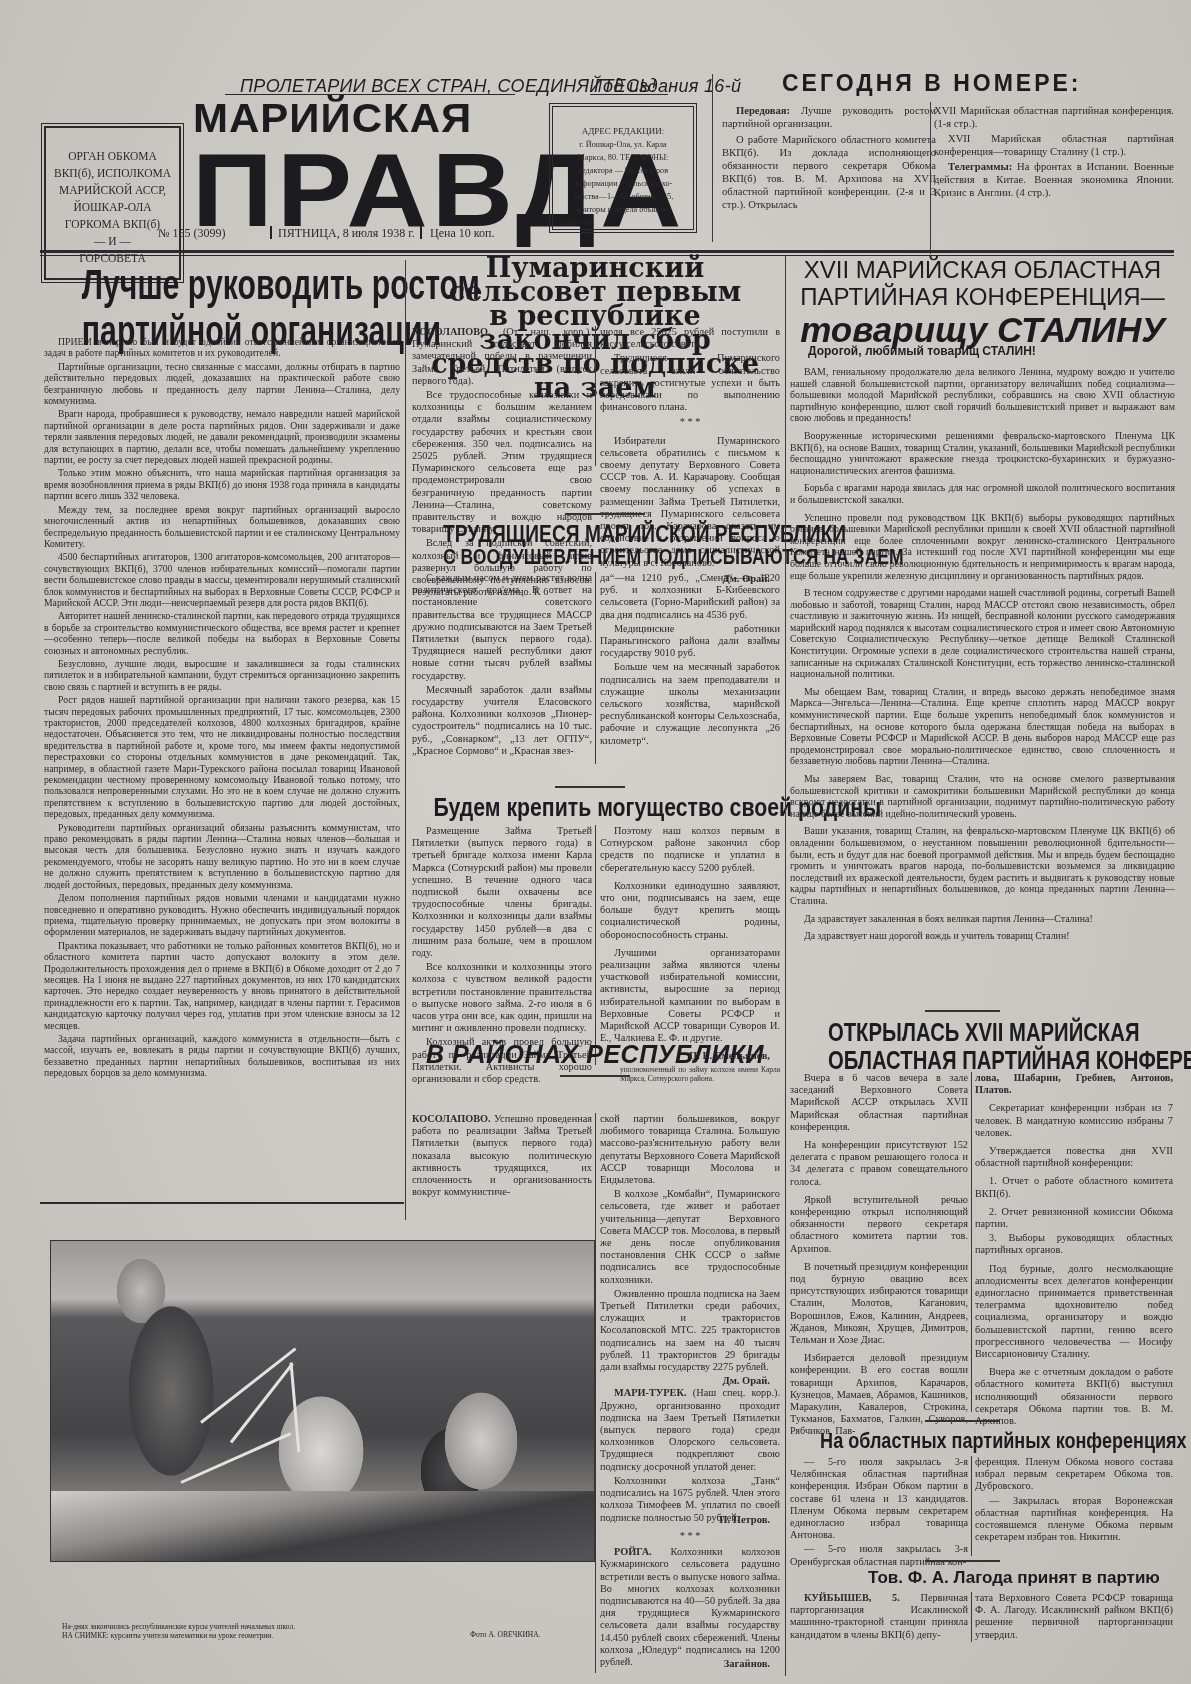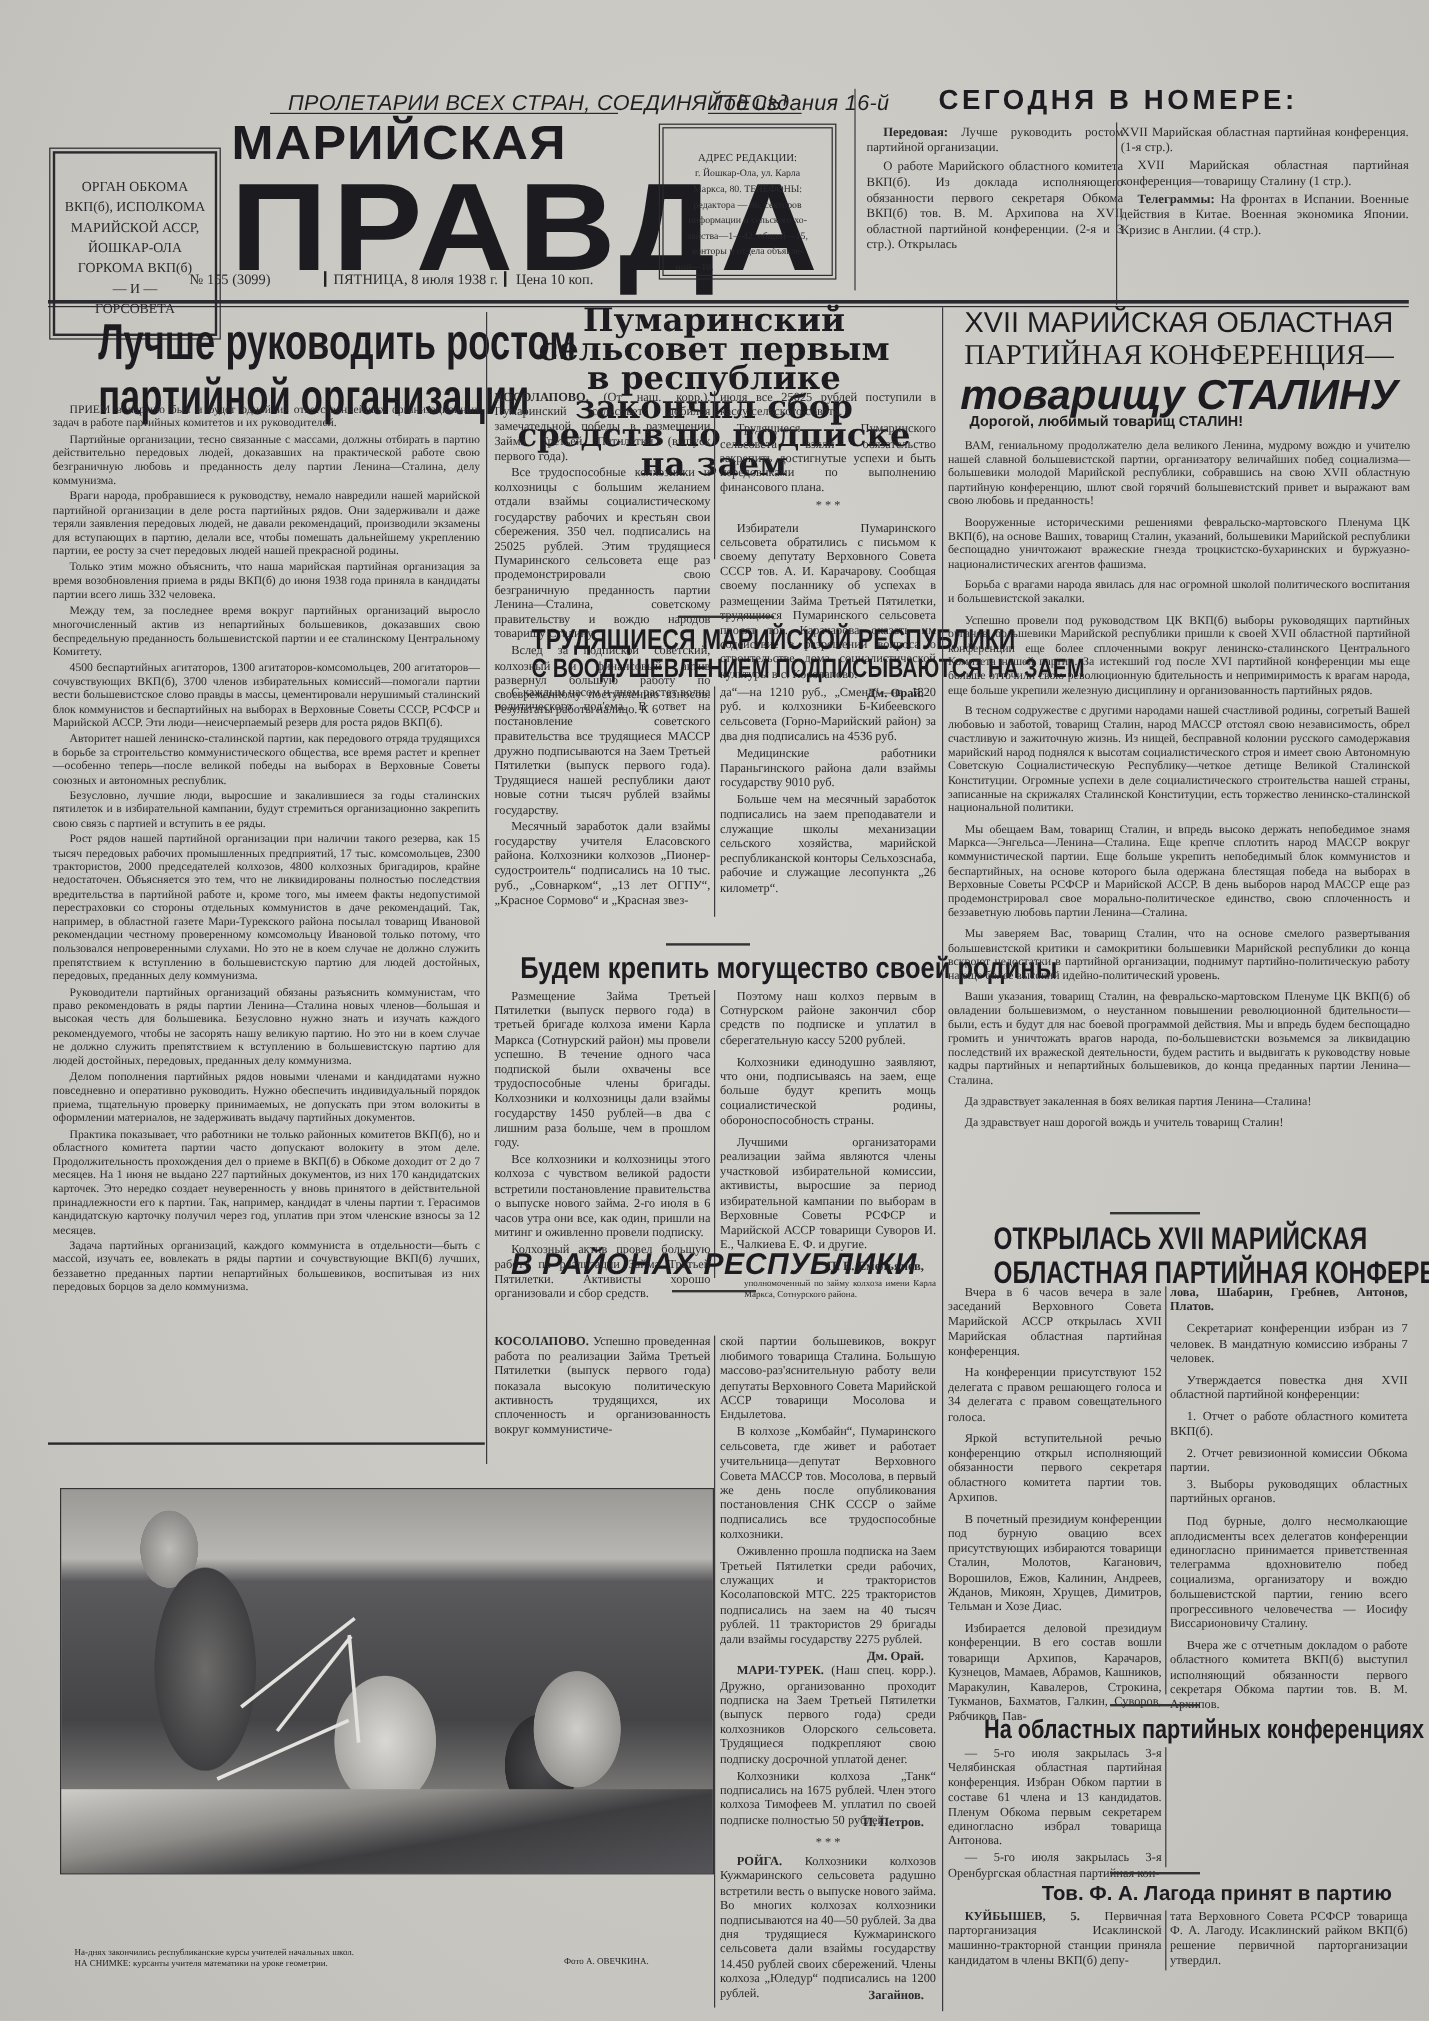--- a/index.html
+++ b/index.html
@@ -225,21 +225,21 @@
     <div class="sig" style="margin-top:-12px;">П. Петров.</div>
     <div style="text-align:center;margin:4px 0;">* * *</div>
     <p><span class="bold">РОЙГА.</span><span> Колхозники колхозов Кужмаринского сельсовета радушно встретили весть о выпуске нового займа. Во многих колхозах колхозники подписываются на 40—50 рублей. За два дня трудящиеся Кужмаринского сельсовета дали взаймы государству 14.450 рублей своих сбережений. Члены колхоза „Юледур“ подписались на 1200 рублей.</span></p>
     <div class="sig" style="margin-top:-12px;">Загайнов.</div>
   </div>
 
   <div class="vrule" style="left:785px;top:256px;height:1420px;"></div>
 
   <div class="abs hl-sans" style="left:790px;top:256px;width:385px;">
     <div style="font-size:24px;line-height:27px;">XVII МАРИЙСКАЯ ОБЛАСТНАЯ</div>
-    <div style="font-size:24px;line-height:27px;font-family:Liberation Serif, serif;">ПАРТИЙНАЯ КОНФЕРЕНЦИЯ—</div>
+    <div style="font-size:24px;line-height:27px;">ПАРТИЙНАЯ КОНФЕРЕНЦИЯ—</div>
     <div style="font-size:35px;line-height:40px;font-style:italic;font-weight:bold;">товарищу СТАЛИНУ</div>
   </div>
   <div class="abs bold" style="left:808px;top:344px;font-size:12px;font-family:'Liberation Sans',sans-serif;">Дорогой, любимый товарищ СТАЛИН!</div>
 
   <div class="abs txt" style="left:790px;top:360px;width:385px;font-size:9.9px;line-height:11.6px;">
     <p style="margin-top:6px;">ВАМ, гениальному продолжателю дела великого Ленина, мудрому вождю и учителю нашей славной большевистской партии, организатору величайших побед социализма—большевики молодой Марийской республики, собравшись на свою XVII областную партийную конференцию, шлют свой горячий большевистский привет и выражают вам свою любовь и преданность!</p>
     <p style="margin-top:6px;">Вооруженные историческими решениями февральско-мартовского Пленума ЦК ВКП(б), на основе Ваших, товарищ Сталин, указаний, большевики Марийской республики беспощадно уничтожают вражеские гнезда троцкистско-бухаринских и буржуазно-националистических агентов фашизма.</p>
     <p style="margin-top:6px;">Борьба с врагами народа явилась для нас огромной школой политического воспитания и большевистской закалки.</p>
     <p style="margin-top:6px;">Успешно провели под руководством ЦК ВКП(б) выборы руководящих партийных органов, большевики Марийской республики пришли к своей XVII областной партийной конференции еще более сплоченными вокруг ленинско-сталинского Центрального Комитета нашей партии. За истекший год после XVI партийной конференции мы еще больше отточили свою революционную бдительность и непримиримость к врагам народа, еще больше укрепили железную дисциплину и организованность партийных рядов.</p>
     <p style="margin-top:6px;">В тесном содружестве с другими народами нашей счастливой родины, согретый Вашей любовью и заботой, товарищ Сталин, народ МАССР отстоял свою независимость, обрел счастливую и зажиточную жизнь. Из нищей, бесправной колонии русского самодержавия марийский народ поднялся к высотам социалистического строя и имеет свою Автономную Советскую Социалистическую Республику—четкое детище Великой Сталинской Конституции. Огромные успехи в деле социалистического строительства нашей страны, записанные на скрижалях Сталинской Конституции, есть торжество ленинско-сталинской национальной политики.</p>
@@ -278,20 +278,24 @@
 
   <div class="small-rule" style="left:925px;top:1420px;width:75px;"></div>
 
   <div class="abs hl-cond" style="left:785px;top:1428px;width:390px;font-size:22px;line-height:26px;transform:scaleX(0.82);">На областных партийных конференциях</div>
 
   <div class="abs txt" style="left:790px;top:1456px;width:178px;">
     <p>— 5-го июля закрылась 3-я Челябинская областная партийная конференция. Избран Обком партии в составе 61 члена и 13 кандидатов. Пленум Обкома первым секретарем единогласно избрал товарища Антонова.</p>
     <p>— 5-го июля закрылась 3-я Оренбургская областная партийная кон-</p>
   </div>
   <div class="vrule" style="left:971px;top:1456px;height:100px;"></div>
+  <div class="abs txt" style="left:975px;top:1456px;width:198px;">
+    <p class="noind">ференция. Пленум Обкома нового состава избрал первым секретарем Обкома тов. Дубровского.</p>
+    <p>— Закрылась вторая Воронежская областная партийная конференция. На состоявшемся пленуме Обкома первым секретарем избран тов. Никитин.</p>
+  </div>
 
   <div class="small-rule" style="left:925px;top:1560px;width:75px;"></div>
 
   <div class="abs hl-sans" style="left:785px;top:1568px;width:390px;font-size:17px;font-weight:bold;margin-left:34px;">Тов. Ф. А. Лагода принят в партию</div>
 
   <div class="abs txt" style="left:790px;top:1592px;width:178px;">
     <p><span class="bold">КУЙБЫШЕВ, 5.</span><span> Первичная парторганизация Исаклинской машинно-тракторной станции приняла кандидатом в члены ВКП(б) депу-</span></p>
   </div>
   <div class="vrule" style="left:971px;top:1592px;height:50px;"></div>
   <div class="abs txt" style="left:975px;top:1592px;width:198px;">

